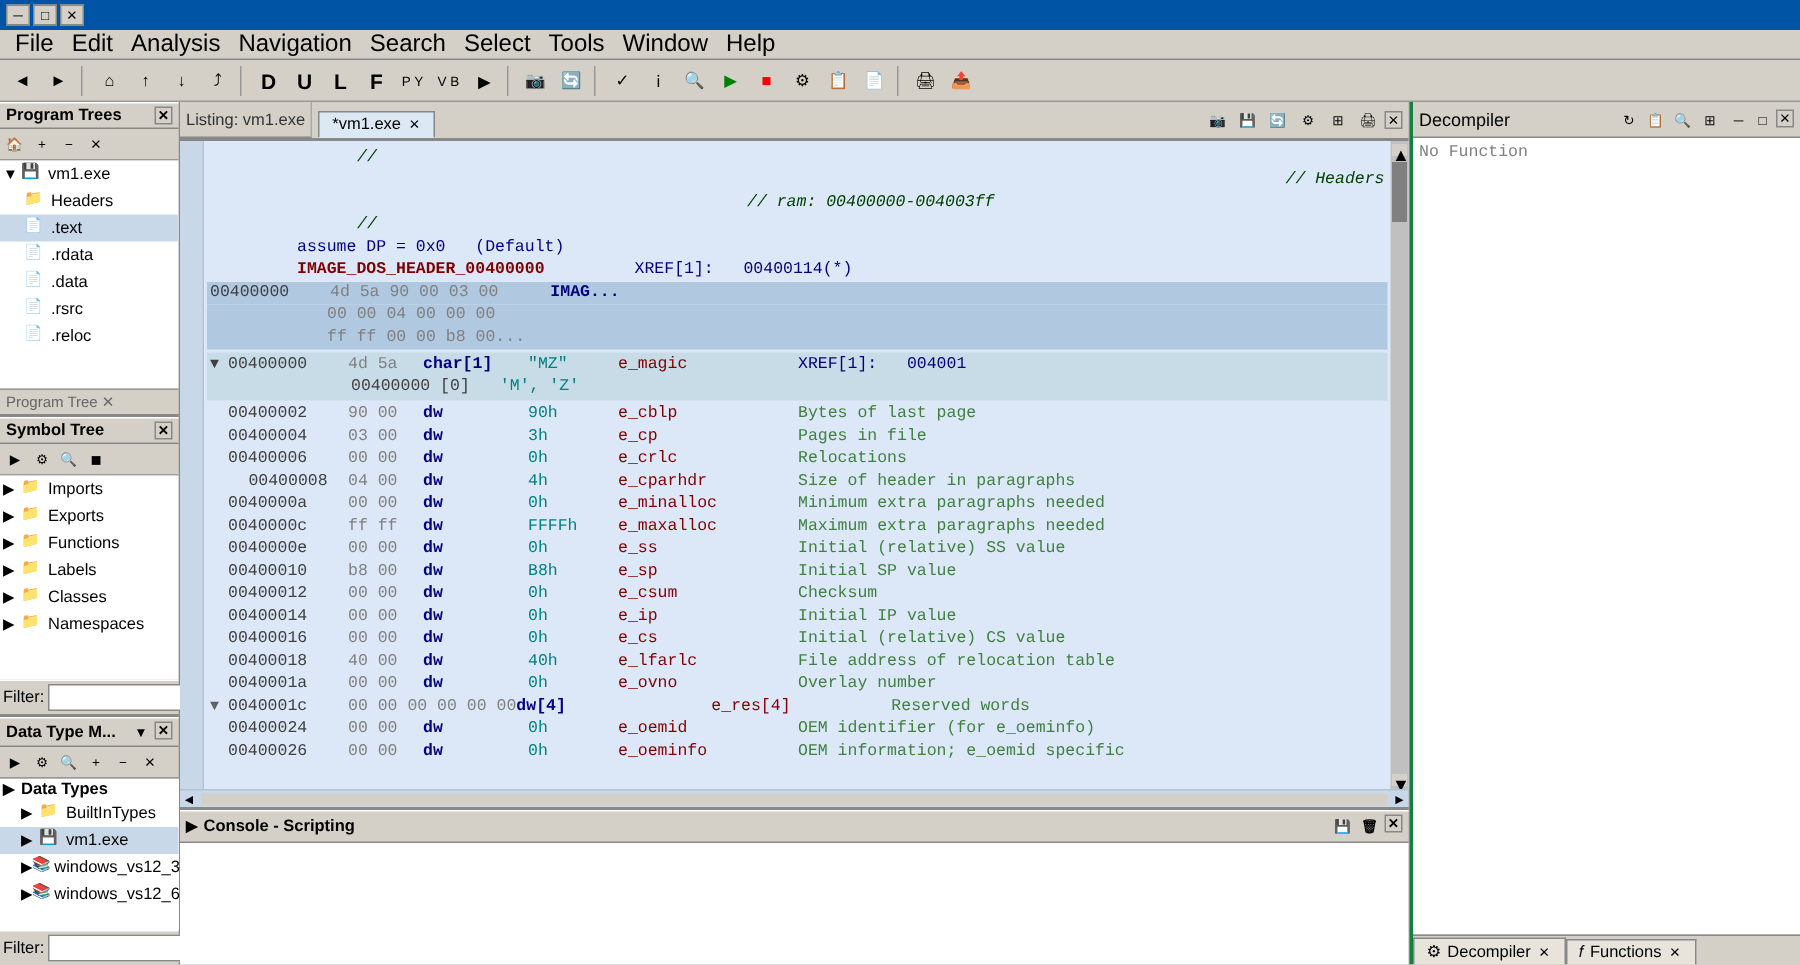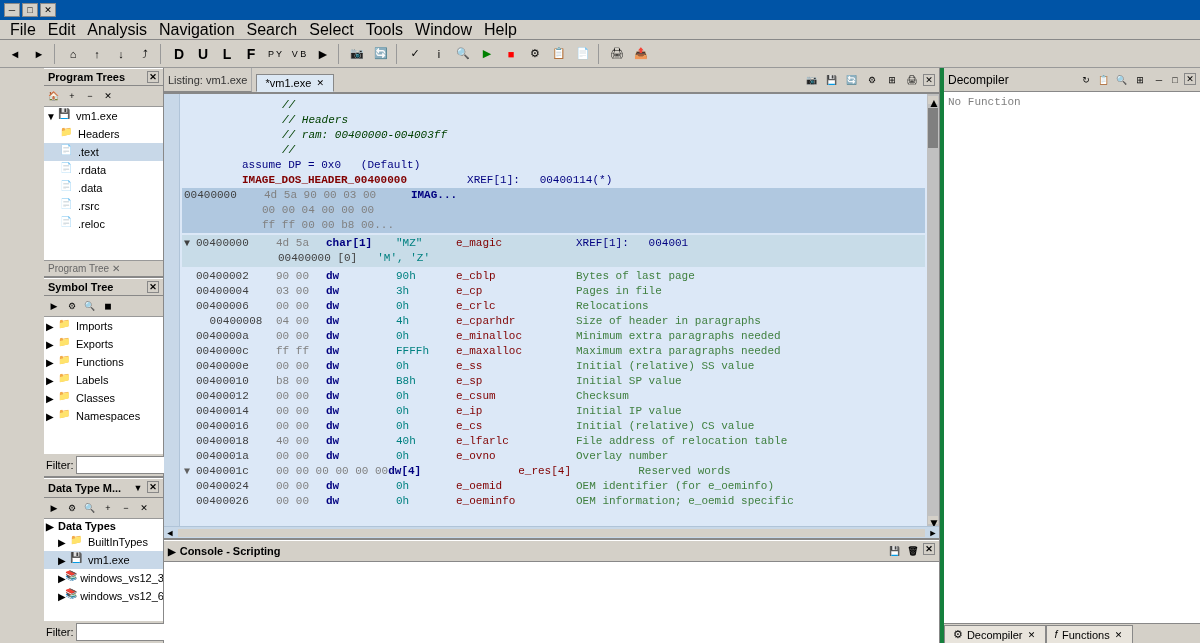--- a/index.html
+++ b/index.html
@@ -57,21 +57,20 @@
       border: 1px solid transparent;
       display: flex; align-items: center; justify-content: center;
       cursor: pointer; font-size: 11px;
     }
     .tb-sep { width: 4px; height: 20px; border-left: 1px solid #999; margin: 0 2px; }
 
     
     .main-layout {
       display: flex;
       height: calc(643px - 20px - 20px - 28px);
-      padding-left: 44px;
     }
 
     
     .left-panel {
       width: 120px;
       display: flex;
       flex-direction: column;
       border-right: 1px solid #888;
     }
 
@@ -227,21 +226,21 @@
     .console-content {
       flex: 1;
       background: white;
     }
 
     
     .decompiler-panel {
       width: 260px;
       display: flex;
       flex-direction: column;
-      border-left: 4px solid #15803d;
+      border-left: 2px solid #15803d;
     }
 
     .decompiler-toolbar {
       background: #d4d0c8;
       height: 24px;
       display: flex;
       align-items: center;
       padding: 0 4px;
       gap: 2px;
       border-bottom: 1px solid #888;
@@ -536,24 +535,24 @@
       <div class="listing-content">
 
         <div style="width:16px; background:#c8d8e8; border-right:1px solid #b0c4d8; padding-top:2px; font-size:9px; color:#606060;">
         </div>
 
         <div class="listing-code" style="background:#dce8f7;">
 
           <div class="code-line" style="padding-left:100px;">
             <span style="color:#004000; font-style:italic;">//</span>
           </div>
-          <div class="code-line" style="padding-left:100px;">
+          <div class="code-line" style="padding-left:100px;justify-content:flex-end;">
             <span style="color:#004000; font-style:italic;">// Headers</span>
           </div>
-          <div class="code-line" style="padding-left:100px;">
+          <div class="code-line" style="padding-left:100px;justify-content:center;">
             <span style="color:#004000; font-style:italic;">// ram: 00400000-004003ff</span>
           </div>
           <div class="code-line" style="padding-left:100px;">
             <span style="color:#004000; font-style:italic;">//</span>
           </div>
           <div class="code-line" style="padding-left:60px;">
             <span style="color:#000080;">assume DP = 0x0&nbsp;&nbsp;&nbsp;(Default)</span>
           </div>
 
           <div class="code-line" style="padding-left:60px;">

